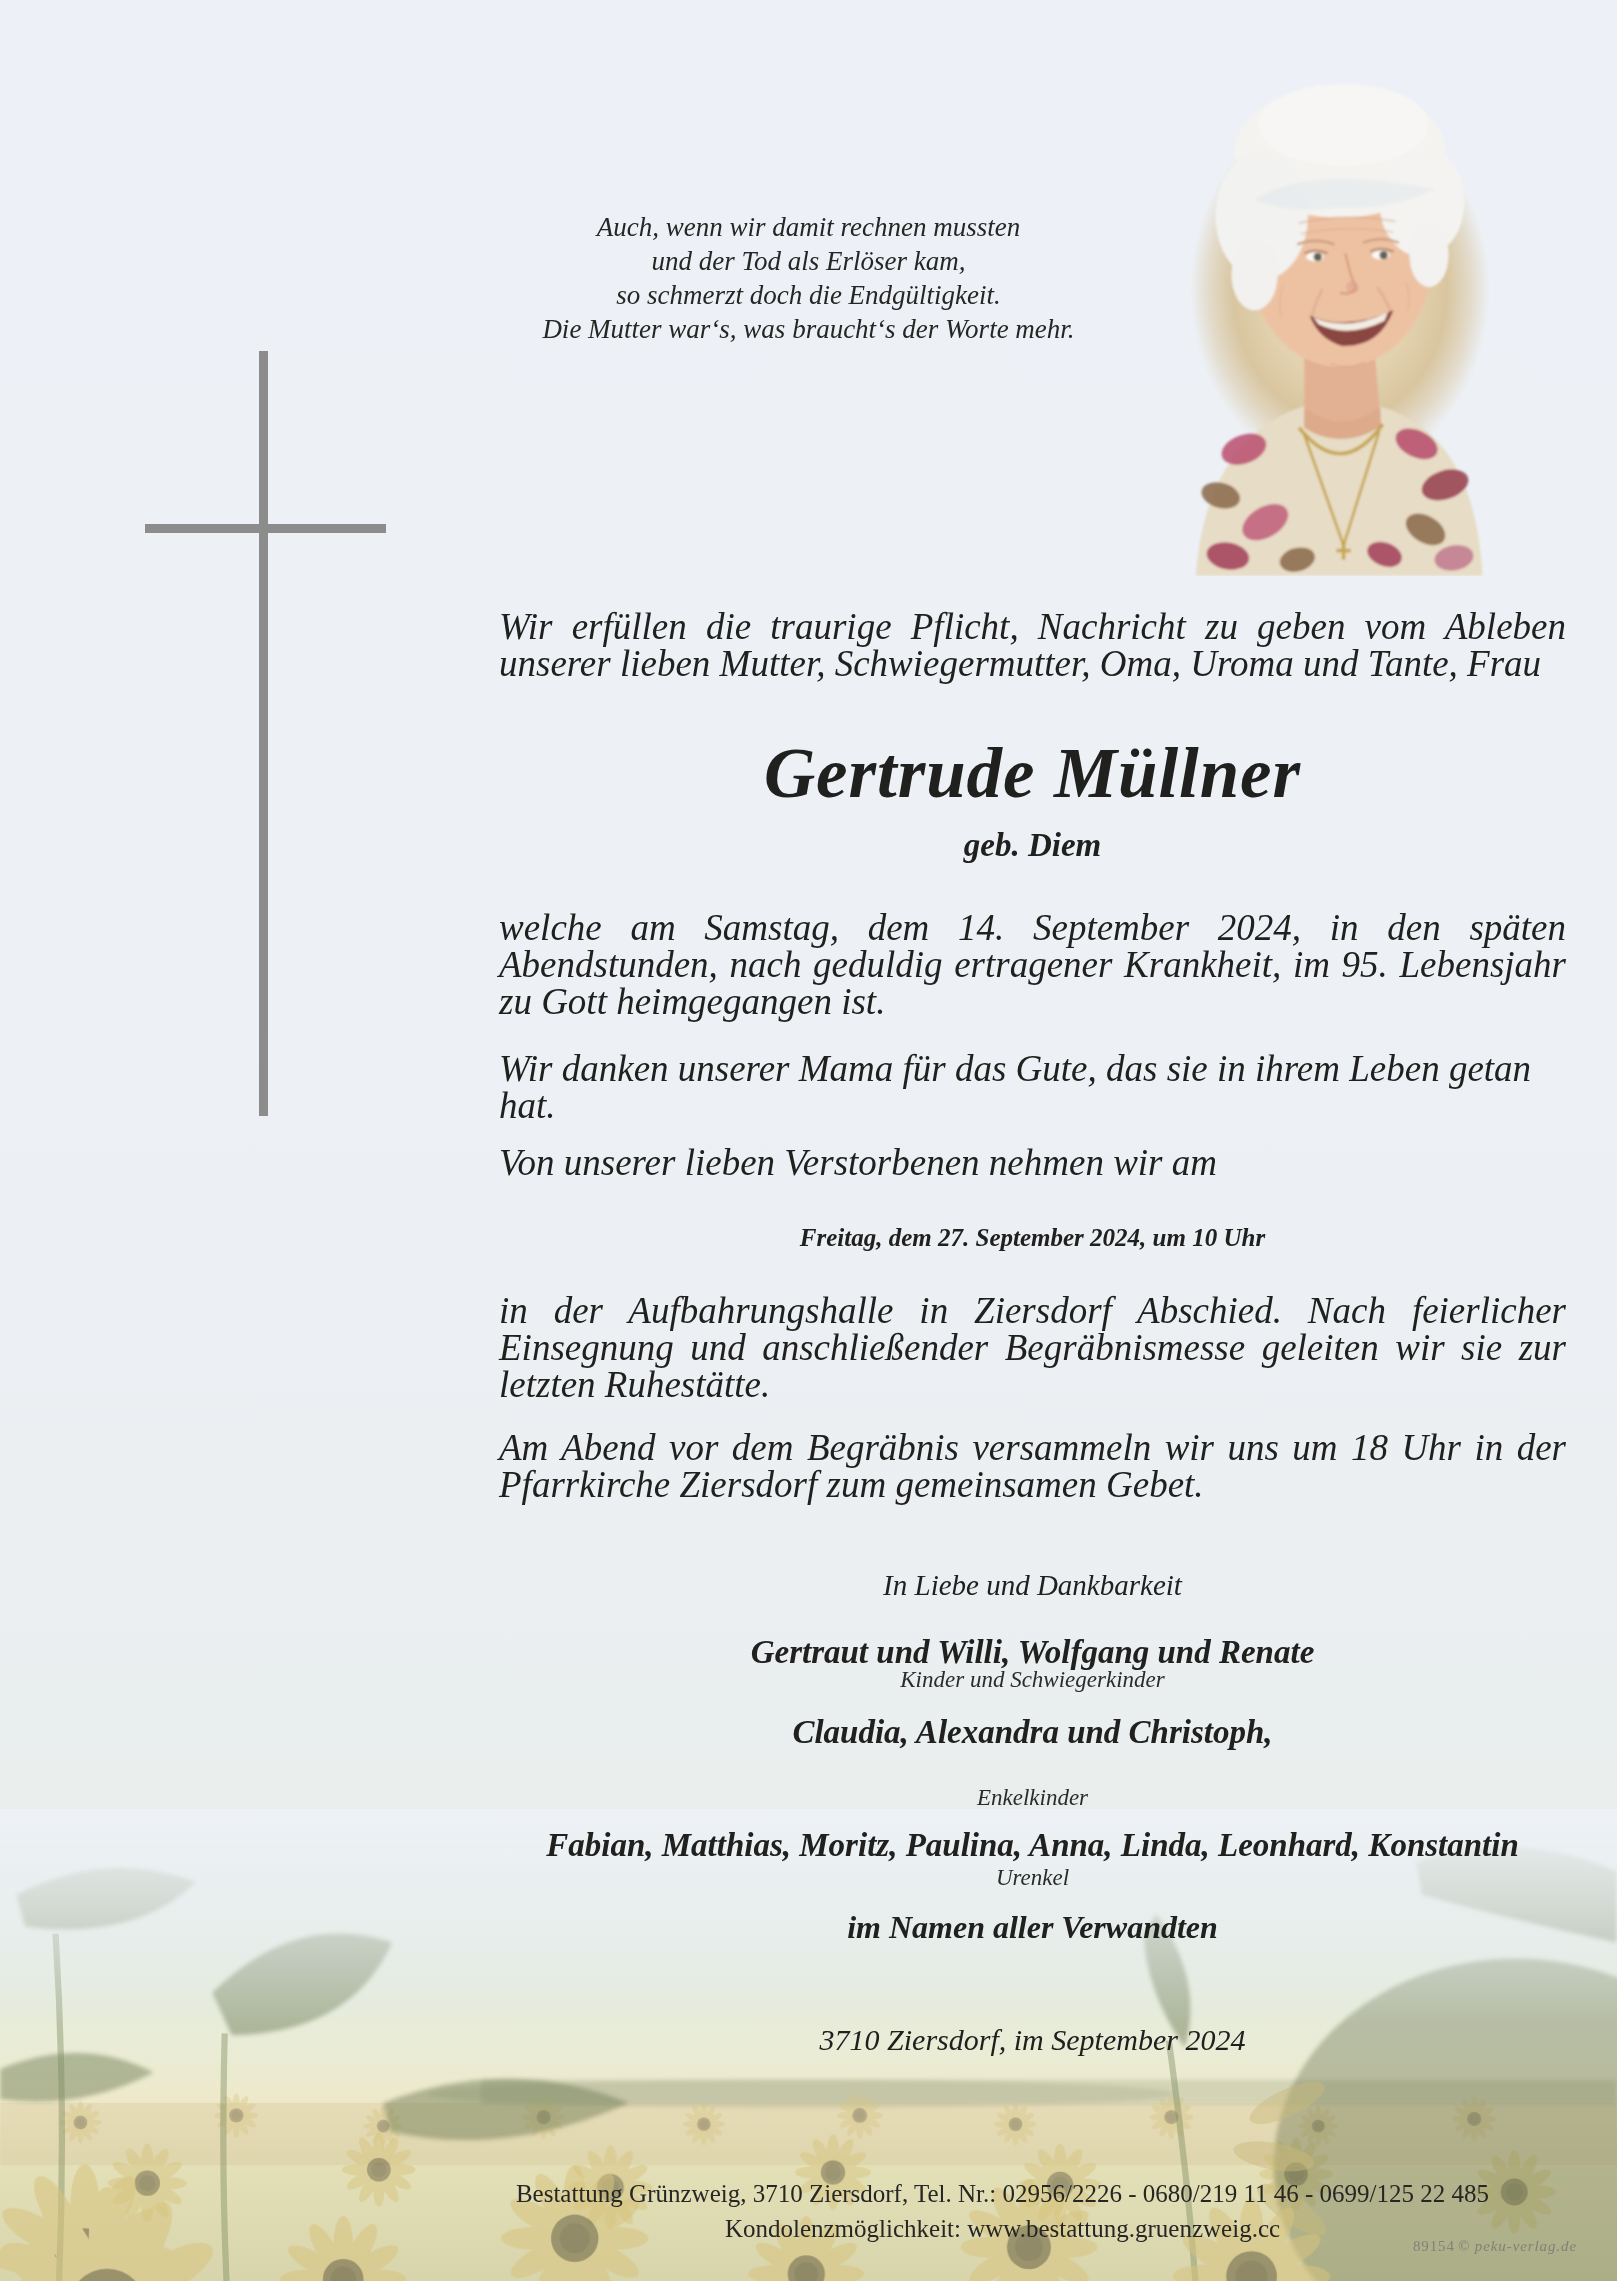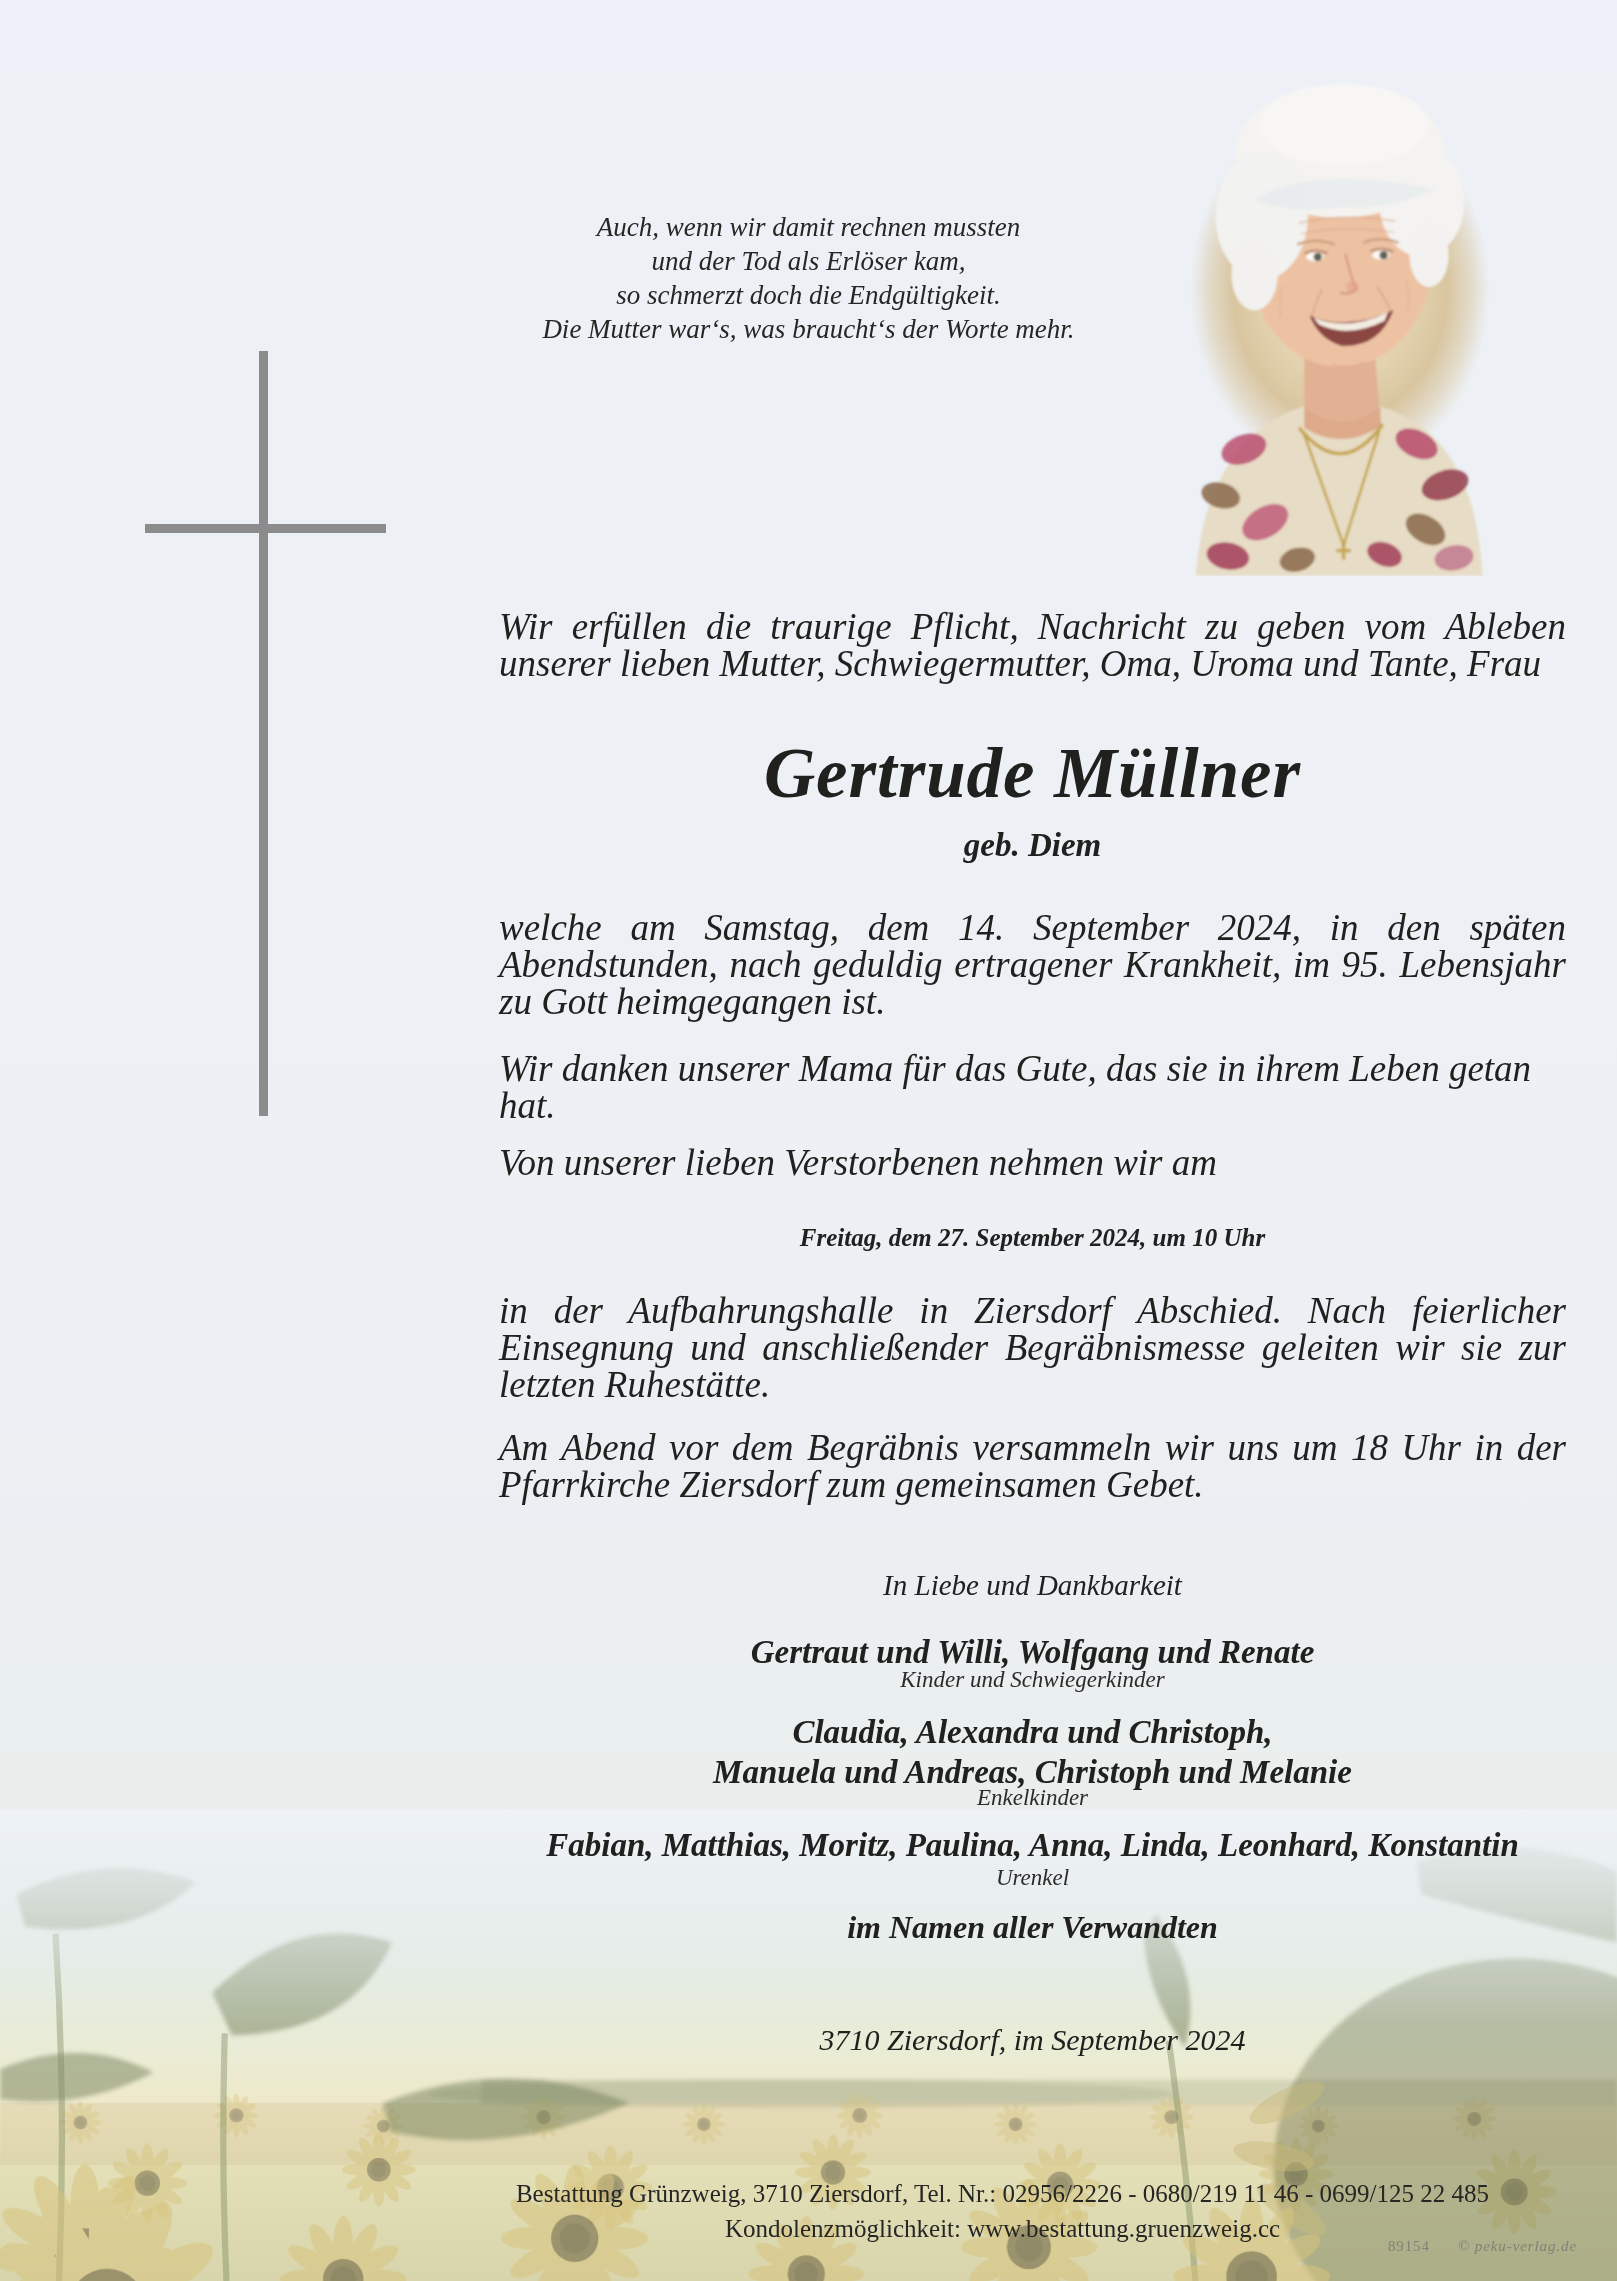--- a/index.html
+++ b/index.html
@@ -35,21 +35,21 @@
   .maiden{top:827px;font-size:33px;}
   .lead{top:1219px;font-size:25px;}
   .fam{font-size:33px;}
   .famlab{font-size:23px;line-height:27px;color:#2b2b29;text-align:center;}
   .closing{font-size:32px;}
   .placedate{top:2021px;font-size:30px;}
   .footer{position:absolute;left:276px;width:1453px;top:2176px;text-align:center;
     font-style:normal;font-size:25px;line-height:35px;color:#262624;z-index:5;}
   .print{position:absolute;left:1372px;top:2238px;width:205px;text-align:right;
     font-style:italic;font-size:15px;color:#7e8378;letter-spacing:0.9px;z-index:5;}
-  .print .code{font-style:normal;margin-right:28px;}
+  .print .code{font-style:normal;margin-right:3px;}
 </style>
 </head>
 <body>
 
 <div class="page">
 
   <div class="scene">
     <svg width="1617" height="472" viewBox="0 0 1815 530">
       <defs>
         <filter id="sblur" x="-30%" y="-30%" width="160%" height="160%">
@@ -232,21 +232,20 @@
   <div class="tb just" style="top:1292px">in der Aufbahrungshalle in Ziersdorf Abschied. Nach feierlicher Einsegnung und anschließender Begräbnismesse geleiten wir sie zur letzten Ruhestätte.</div>
 
   <div class="tb just" style="top:1429px">Am Abend vor dem Begräbnis versammeln wir uns um 18 Uhr in der Pfarrkirche Ziersdorf zum gemeinsamen Gebet.</div>
 
   <div class="tb ctr b fam" style="top:1634px">Gertraut und Willi, Wolfgang und Renate</div>
 
   <div class="tb ctr" style="top:1567px;font-size:29px">In Liebe und Dankbarkeit</div>
   <div class="tb ctr famlab" style="top:1666px">Kinder und Schwiegerkinder</div>
 
   <div class="tb ctr b fam" style="top:1714px">Claudia, Alexandra und Christoph,</div>
-  <div class="tb ctr b fam" style="top:1754px">Manuela und Andreas, Christoph und Melanie</div>
   <div class="tb ctr famlab" style="top:1784px">Enkelkinder</div>
 
   <div class="tb ctr b fam" style="top:1827px">Fabian, Matthias, Moritz, Paulina, Anna, Linda, Leonhard, Konstantin</div>
   <div class="tb ctr famlab" style="top:1864px">Urenkel</div>
 
   <div class="tb ctr b closing" style="top:1909px">im Namen aller Verwandten</div>
 
   <div class="tb ctr placedate">3710 Ziersdorf, im September 2024</div>
 
   <div class="footer">

